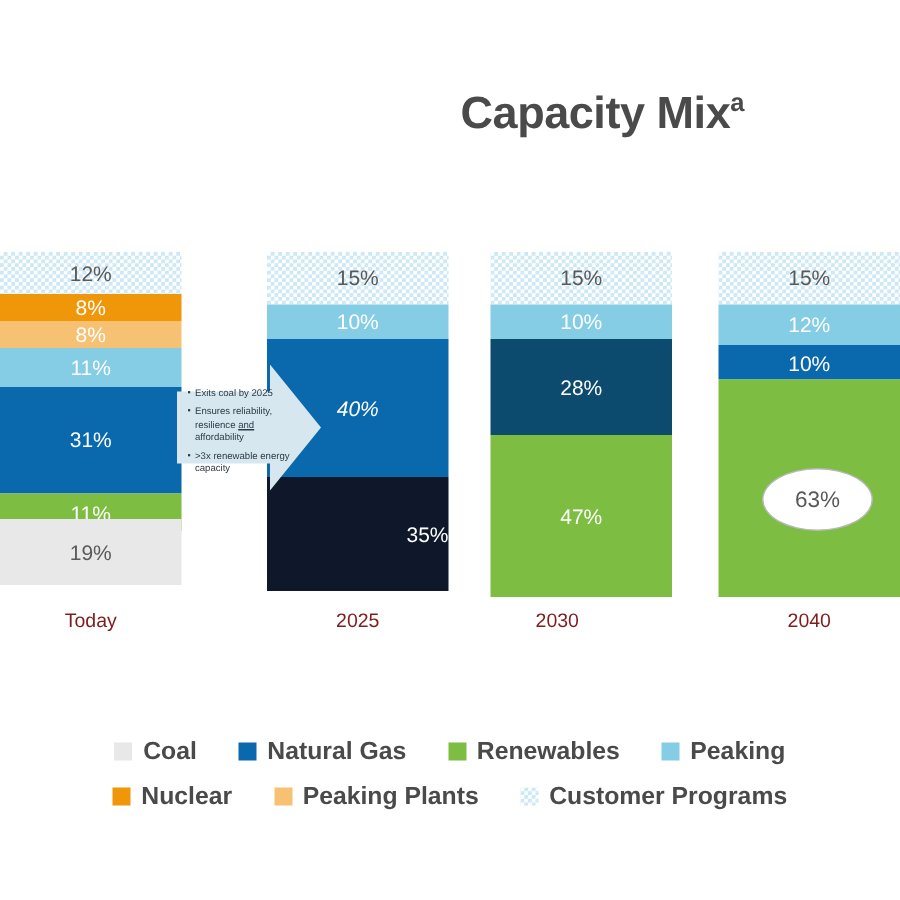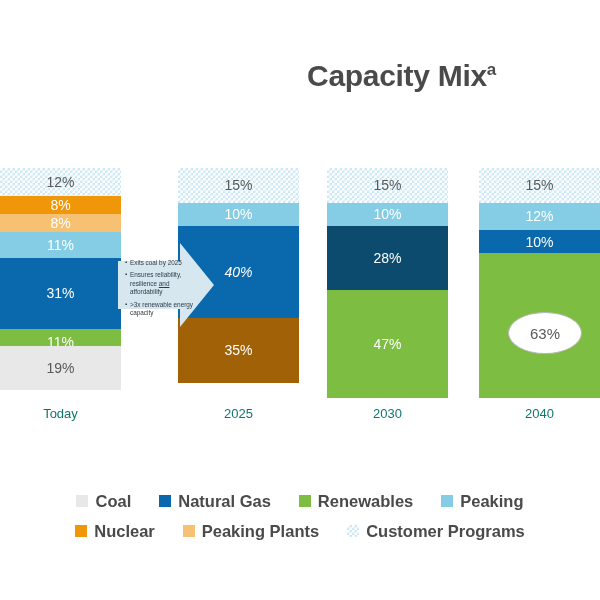--- a/index.html
+++ b/index.html
@@ -136,21 +136,21 @@
     top: 0;
     font-size: 6px;
   }
   #arrow-text u { text-decoration: underline; }
 
   
   .x-label {
     position: absolute;
     top: 406px;
     font-size: 13px;
-    color: #0f766e;
+    color: #7f1d1d;
     text-align: center;
     white-space: nowrap;
   }
 
   
   #legend {
     position: absolute;
     left: 0;
     top: 486px;
     width: 600px;
@@ -217,21 +217,21 @@
     <div class="bar-column" id="col-2025" style="left:178px; width:121px;">
       <div class="segment hatch" style="top:0px; height:34.5px;">
         <span class="seg-label lbl-dark">15%</span>
       </div>
       <div class="segment" style="top:34.5px; height:23px; background:#84cde4;">
         <span class="seg-label lbl-light">10%</span>
       </div>
       <div class="segment" style="top:57.5px; height:92px; background:#0a68ac;font-style:italic;">
         <span class="seg-label lbl-light">40%</span>
       </div>
-      <div class="segment" style="top:149.5px; height:65px; background:#a16207;">
+      <div class="segment" style="top:149.5px; height:76px; background:#0f172a;justify-content:flex-end;">
         <span class="seg-label lbl-light">35%</span>
       </div>
     </div>
 
     <div class="bar-column" id="col-2030" style="left:327px; width:121px;">
       <div class="segment hatch" style="top:0px; height:34.5px;">
         <span class="seg-label lbl-dark">15%</span>
       </div>
       <div class="segment" style="top:34.5px; height:23px; background:#84cde4;">
         <span class="seg-label lbl-light">10%</span>
@@ -270,21 +270,21 @@
     </svg>
     <div id="arrow-text">
       <span class="bullet-row"><span>Exits coal by 2025</span></span>
       <span class="bullet-row"><span>Ensures reliability, resilience </span><u>and</u><span> affordability</span></span>
       <span class="bullet-row"><span>&gt;3x renewable energy capacity</span></span>
     </div>
   </div>
 
   <div class="x-label" style="left:0px; width:121px;">Today</div>
   <div class="x-label" style="left:178px; width:121px;">2025</div>
-  <div class="x-label" style="left:327px; width:121px;">2030</div>
+  <div class="x-label" style="left:311px; width:121px;">2030</div>
   <div class="x-label" style="left:479px; width:121px;">2040</div>
 
   <div id="legend">
     <div class="legend-row">
       <div class="legend-item">
         <span class="legend-swatch" style="background:#e8e8e8;"></span>
         <span class="legend-label">Coal</span>
       </div>
       <div class="legend-item">
         <span class="legend-swatch" style="background:#0a68ac;"></span>

